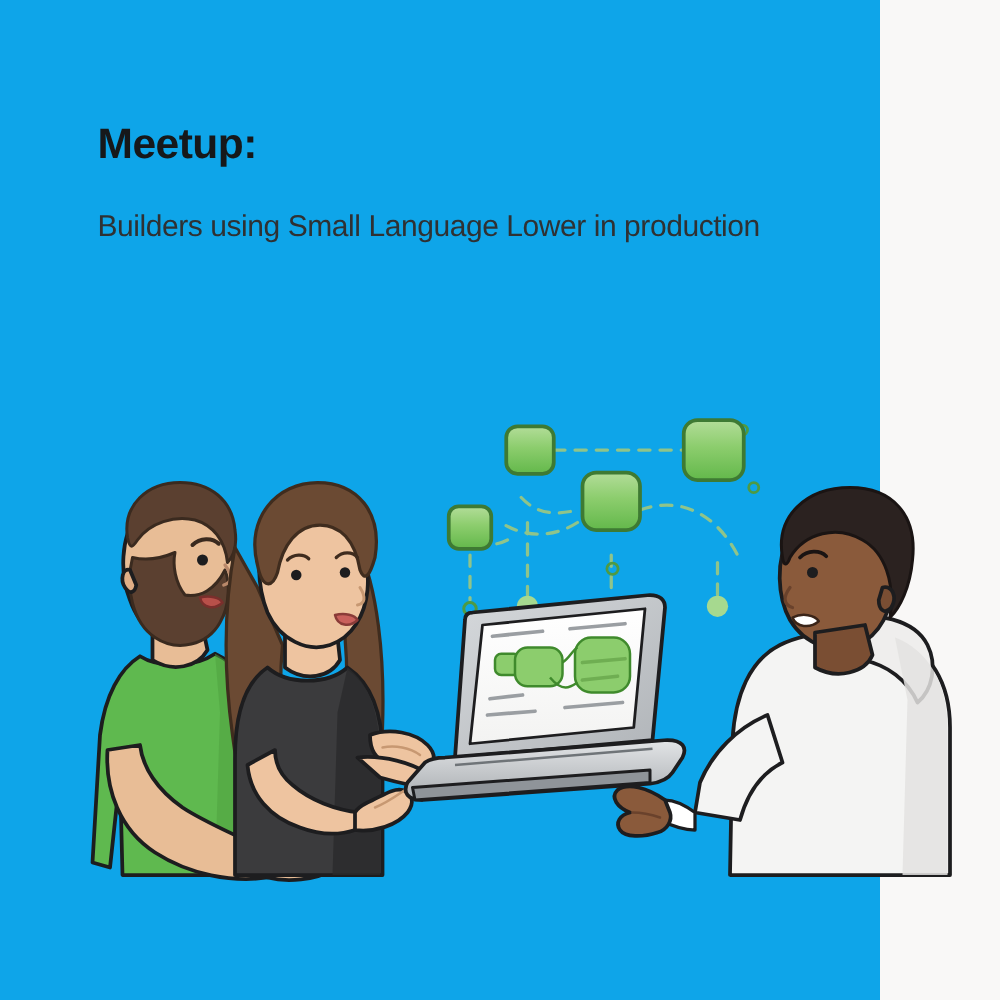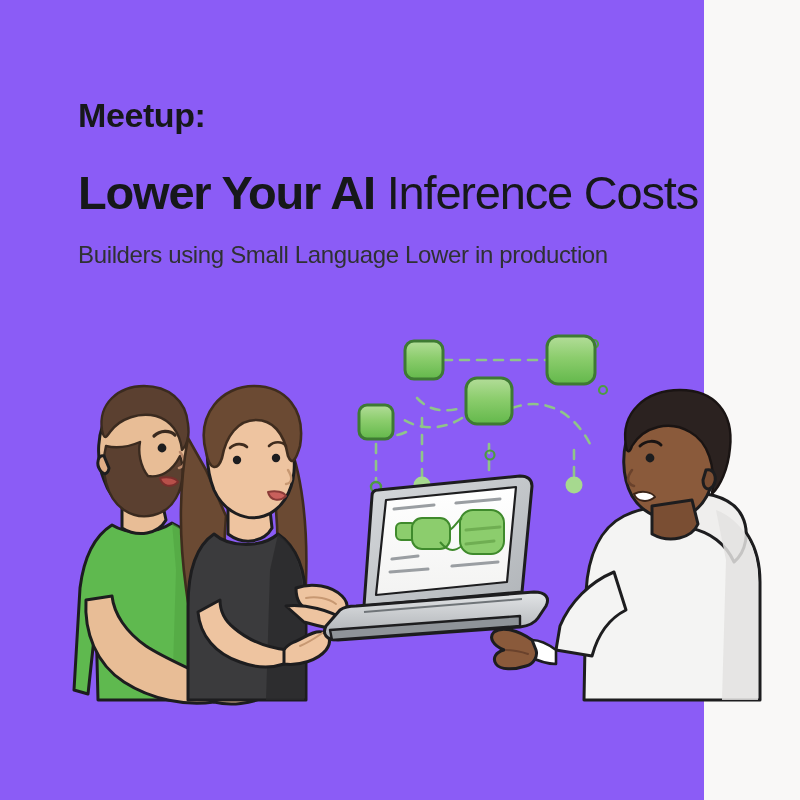--- a/index.html
+++ b/index.html
@@ -2,21 +2,21 @@
 <html><head>
 <meta charset="utf-8">
 <style>
   html,body{margin:0;padding:0;}
   body{
     width:800px;height:800px;overflow:hidden;
     background:#f9f8f7;
     font-family:"Liberation Sans", sans-serif;
     -webkit-font-smoothing:antialiased;
   }
-  #poster{position:relative;width:704px;height:800px;background:#8b5cf6;text-decoration:underline;}
+  #poster{position:relative;width:704px;height:800px;background:#0ea5e9;text-decoration:underline;}
 
   
   .text-block{position:absolute;left:78px;top:98px;width:690px;}
   .kicker{
     font-size:34px;font-weight:700;color:#16181a;letter-spacing:-0.4px;
     line-height:1.05;margin:0 0 34px 0;
   }
   .headline{
     font-size:47px;line-height:1.05;color:#16181a;letter-spacing:-1.2px;
     margin:0 0 24px 0;white-space:nowrap;
@@ -32,21 +32,20 @@
   .illustration{position:absolute;left:0;top:320px;width:800px;height:480px;}
   .illustration svg{display:block;width:800px;height:480px;}
 </style>
 </head>
 <body>
 
 <div id="poster">
 
   <div class="text-block">
     <p class="kicker">Meetup:</p>
-    <h1 class="headline"><span class="hl-strong">Lower Your AI </span><span class="hl-light">Inference Costs</span></h1>
     <p class="subtitle">Builders using Small Language Lower in production</p>
   </div>
 
   <div class="illustration">
   <svg viewBox="0 0 800 480" xmlns="http://www.w3.org/2000/svg">
     <defs>
       <linearGradient id="nodeGrad" x1="0" y1="0" x2="0" y2="1">
         <stop offset="0%" stop-color="#b3dd99"></stop>
         <stop offset="45%" stop-color="#8ccd6d"></stop>
         <stop offset="100%" stop-color="#63b84b"></stop>

